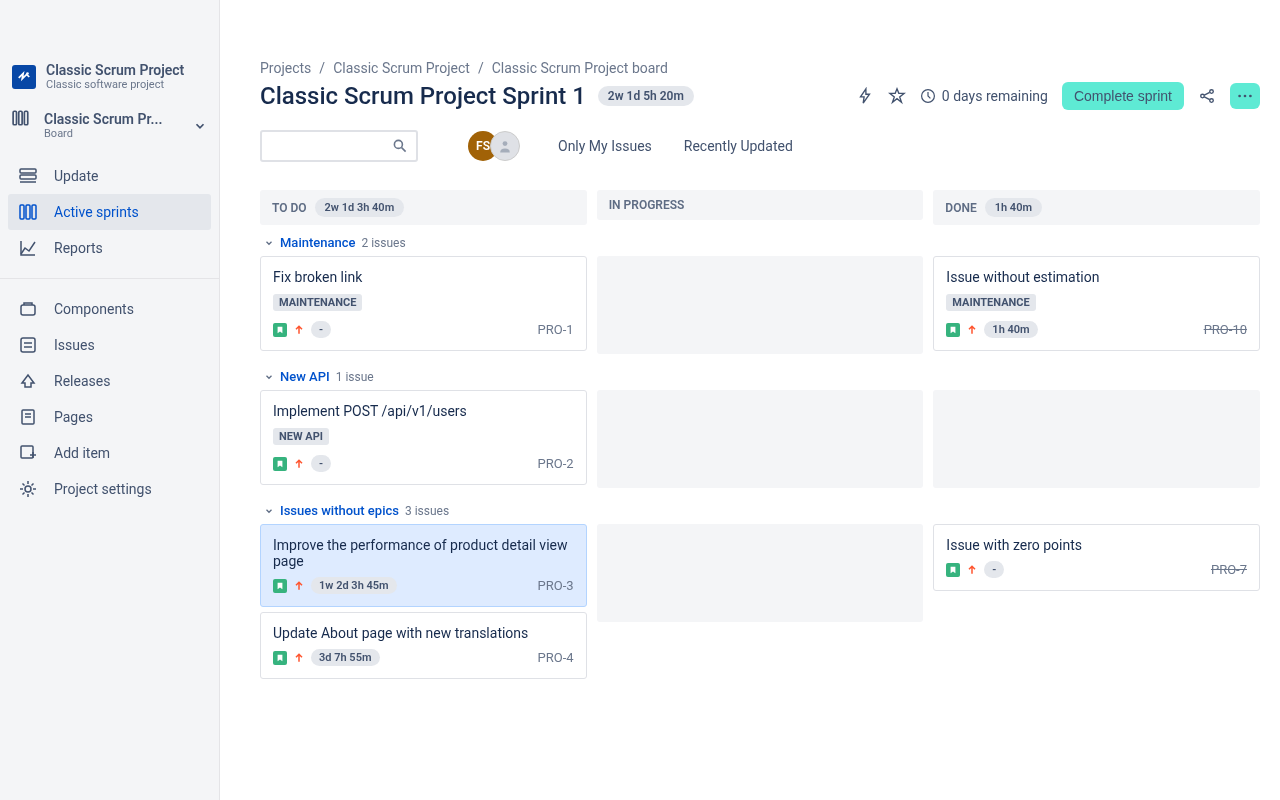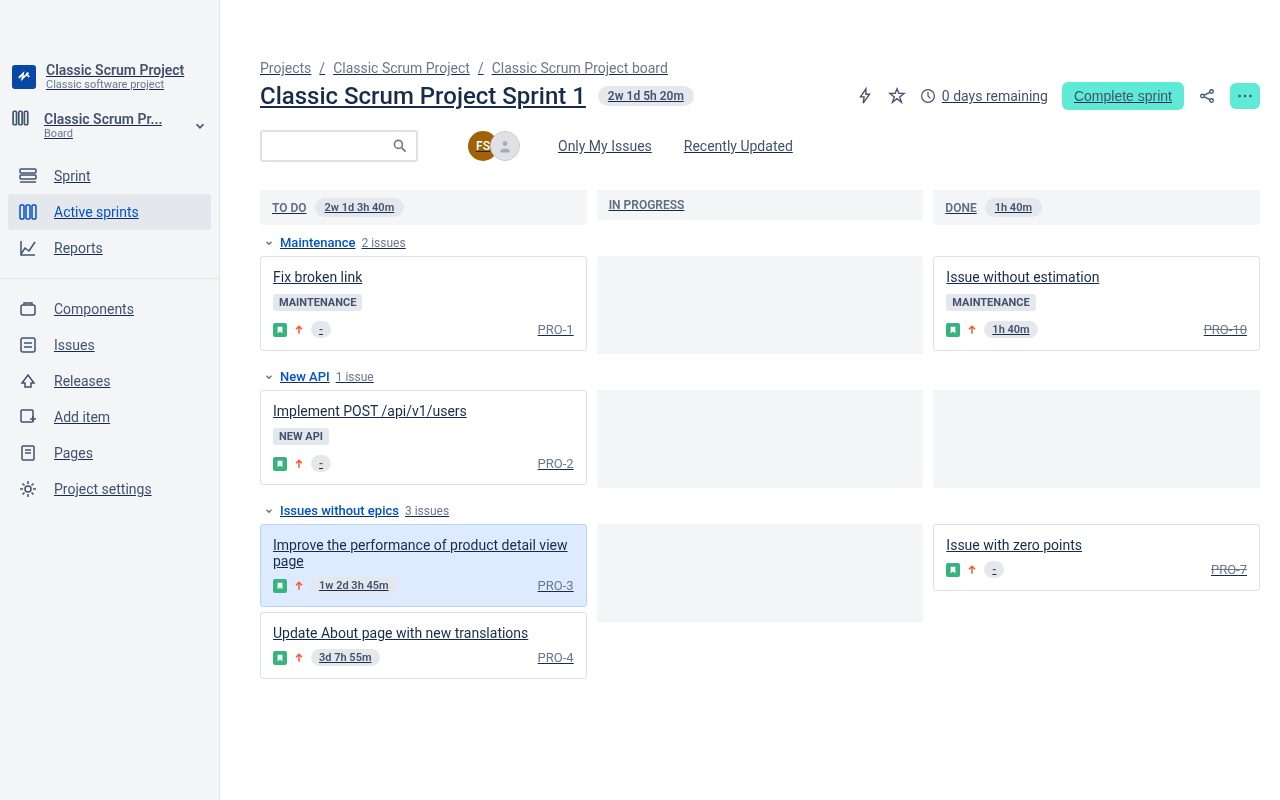--- a/index.html
+++ b/index.html
@@ -1,17 +1,17 @@
 <!DOCTYPE html>
 <html><head>
 <meta charset="utf-8">
 <style>
 * { box-sizing: border-box; margin: 0; padding: 0; }
 body { font-family: -apple-system, BlinkMacSystemFont, 'Segoe UI', Roboto, sans-serif; font-size: 14px; color: #172B4D; background: #fff; overflow: hidden; }
-.app { display: flex; height: 800px; width: 1280px; text-decoration: underline; }
+.app { display: flex; height: 800px; width: 1280px; }
 .sidebar { width: 220px; background: #F4F5F7; border-right: 1px solid #e4e4e7; padding-top: 38px; display: flex; flex-direction: column; }
 .project-header { display: flex; align-items: center; padding: 24px 16px 12px 12px; gap: 10px; }
 .project-icon { width: 24px; height: 24px; background: #0747A6; border-radius: 3px; display: flex; align-items: center; justify-content: center; flex-shrink: 0; }
 .project-info { flex: 1; min-width: 0; }
 .project-title { font-weight: 600; font-size: 14px; color: #42526E; overflow: hidden; text-overflow: ellipsis; white-space: nowrap; }
 .project-type { font-size: 11px; color: #6B778C; }
 .board-selector { display: flex; align-items: center; padding: 8px 12px 14px 44px; position: relative; }
 .board-icon-wrap { position: absolute; left: 12px; top: 6px; }
 .board-title { font-weight: 600; font-size: 14px; color: #42526E; overflow: hidden; text-overflow: ellipsis; white-space: nowrap; max-width: 120px; }
 .board-sub { font-size: 11px; color: #6B778C; }
@@ -99,21 +99,21 @@
 
     <div class="nav-section">
       <div class="nav-item">
         <span class="icon">
             <svg width="20" height="20" viewBox="0 0 20 20">
               <rect x="2" y="3" width="16" height="4" rx="1" fill="none" stroke="#42526E" stroke-width="1.5"></rect>
               <rect x="2" y="9" width="16" height="4" rx="1" fill="none" stroke="#42526E" stroke-width="1.5"></rect>
               <line x1="2" y1="16" x2="18" y2="16" stroke="#42526E" stroke-width="1.5"></line>
             </svg>
           </span>
-        <span>Sprint</span>
+        <span>Update</span>
       </div>
       <div class="nav-item active">
         <span class="icon">
             <svg width="20" height="20" viewBox="0 0 20 20">
               <rect x="2" y="3" width="4" height="14" rx="1" fill="none" stroke="#0052CC" stroke-width="1.5"></rect>
               <rect x="8" y="3" width="4" height="14" rx="1" fill="none" stroke="#0052CC" stroke-width="1.5"></rect>
               <rect x="14" y="3" width="4" height="14" rx="1" fill="none" stroke="#0052CC" stroke-width="1.5"></rect>
             </svg>
           </span>
         <span>Active sprints</span>
@@ -155,36 +155,36 @@
         <span class="icon">
             <svg width="20" height="20" viewBox="0 0 20 20">
               <path d="M4 12 L10 4 L16 12 L13 12 L13 16 L7 16 L7 12 Z" fill="none" stroke="#42526E" stroke-width="1.5"></path>
             </svg>
           </span>
         <span>Releases</span>
       </div>
       <div class="nav-item">
         <span class="icon">
             <svg width="20" height="20" viewBox="0 0 20 20">
+              <rect x="4" y="3" width="12" height="14" rx="1" fill="none" stroke="#42526E" stroke-width="1.5"></rect>
+              <line x1="7" y1="7" x2="13" y2="7" stroke="#42526E" stroke-width="1.5"></line>
+              <line x1="7" y1="10" x2="13" y2="10" stroke="#42526E" stroke-width="1.5"></line>
+            </svg>
+          </span>
+        <span>Pages</span>
+      </div>
+      <div class="nav-item">
+        <span class="icon">
+            <svg width="20" height="20" viewBox="0 0 20 20">
               <rect x="3" y="3" width="12" height="12" rx="1" fill="none" stroke="#42526E" stroke-width="1.5"></rect>
               <line x1="12" y1="12" x2="18" y2="12" stroke="#42526E" stroke-width="1.5"></line>
               <line x1="15" y1="9" x2="15" y2="15" stroke="#42526E" stroke-width="1.5"></line>
             </svg>
           </span>
         <span>Add item</span>
-      </div>
-      <div class="nav-item">
-        <span class="icon">
-            <svg width="20" height="20" viewBox="0 0 20 20">
-              <rect x="4" y="3" width="12" height="14" rx="1" fill="none" stroke="#42526E" stroke-width="1.5"></rect>
-              <line x1="7" y1="7" x2="13" y2="7" stroke="#42526E" stroke-width="1.5"></line>
-              <line x1="7" y1="10" x2="13" y2="10" stroke="#42526E" stroke-width="1.5"></line>
-            </svg>
-          </span>
-        <span>Pages</span>
       </div>
       <div class="nav-item">
         <span class="icon">
             <svg width="20" height="20" viewBox="0 0 20 20">
               <circle cx="10" cy="10" r="3" fill="none" stroke="#42526E" stroke-width="1.5"></circle>
               <path d="M10 2 L10 5 M10 15 L10 18 M2 10 L5 10 M15 10 L18 10 M4.5 4.5 L6.5 6.5 M13.5 13.5 L15.5 15.5 M15.5 4.5 L13.5 6.5 M6.5 13.5 L4.5 15.5" stroke="#42526E" stroke-width="1.5"></path>
             </svg>
           </span>
         <span>Project settings</span>
       </div>

